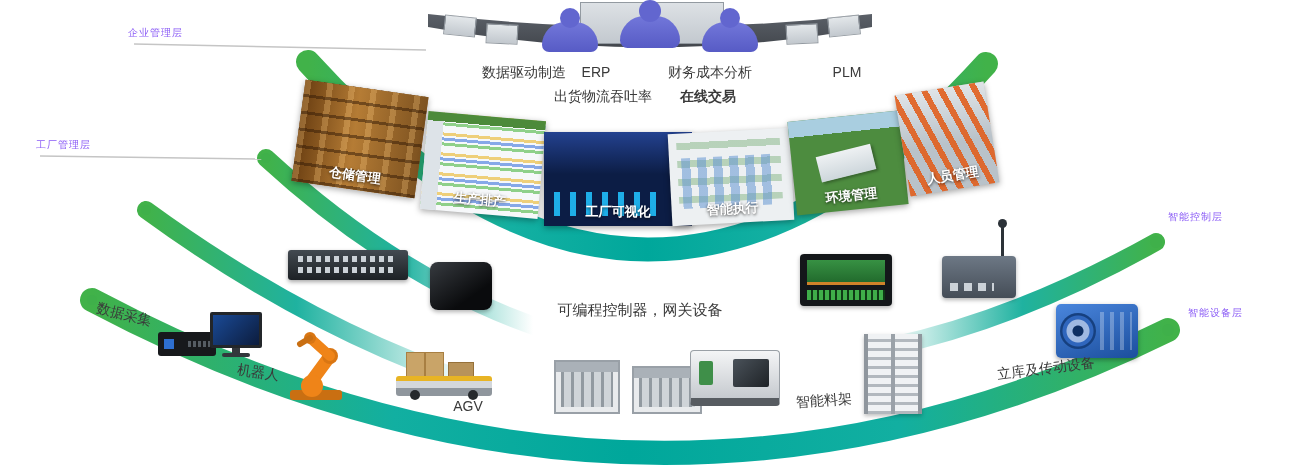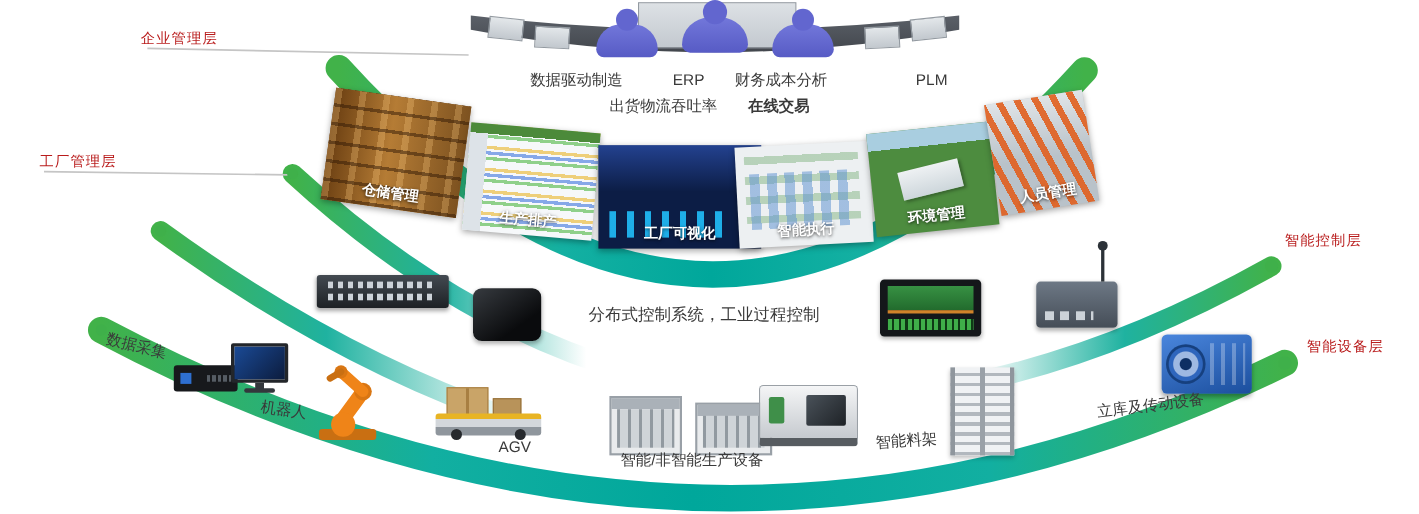--- a/index.html
+++ b/index.html
@@ -2,28 +2,28 @@
 <html><head>
 <meta charset="utf-8">
 <style>
   html,body{margin:0;padding:0;background:#fff;}
   #stage{position:relative;width:1290px;height:467px;overflow:hidden;background:#fff;
          font-family:"Liberation Sans","DejaVu Sans",sans-serif;}
   #arcs{position:absolute;left:0;top:0;z-index:1;}
 
   
   .lab{position:absolute;z-index:4;color:#3a3a3a;font-size:14px;white-space:nowrap;text-align:center;}
-  .layer-lab{font-size:13px;color:#b91c1c;letter-spacing:1px;}
+  .layer-lab{font-size:10px;color:#8b5cf6;letter-spacing:1px;}
   .l-ent{left:128px;top:26px;}
   .l-fac{left:36px;top:138px;}
   .l-ctrl{left:1168px;top:210px;}
   .l-equ{left:1188px;top:306px;}
 
   .e1{left:478px;top:64px;width:92px;}
-  .e2{left:602px;top:64px;width:48px;}
+  .e2{left:572px;top:64px;width:48px;}
   .e3{left:662px;top:64px;width:96px;}
   .e4{left:825px;top:64px;width:44px;}
   .e5{left:538px;top:88px;width:114px;text-align:right;}
   .e6{left:672px;top:88px;width:72px;font-weight:bold;}
 
   .ct{font-size:15px;color:#3a3a3a;}
   .ct1{left:500px;top:277px;width:280px;}
   .ct2{left:500px;top:301px;width:280px;}
 
   .l-daq{left:84px;top:306px;width:80px;transform:rotate(14deg);}
@@ -260,21 +260,21 @@
 
 
   <div class="dev d-switch">
     <div class="sw-body">
       <div class="sw-ports"></div>
     </div>
   </div>
   <div class="dev d-black">
     <div class="blackbox"></div>
   </div>
-  <div class="lab ct ct1">分布式控制系统，工业过程控制</div>
+  <div class="lab ct ct2">可编程控制器，网关设备</div>
   <div class="dev d-plc">
     <div class="plc"></div>
   </div>
   <div class="dev d-gw">
     <div class="gateway">
       <div class="gw-ports"></div>
     </div>
   </div>
 
   <div class="lab l-daq">数据采集</div>
@@ -305,21 +305,20 @@
       <div class="agv-wheel w2"></div>
     </div>
   </div>
   <div class="lab l-agv">AGV</div>
   <div class="dev d-mach">
     <div class="machines">
       <div class="unit unit1"></div>
       <div class="unit unit2"></div>
     </div>
   </div>
-  <div class="lab l-prod">智能/非智能生产设备</div>
   <div class="dev d-cnc">
     <div class="cnc"></div>
   </div>
   <div class="lab l-rack">智能料架</div>
   <div class="dev d-rack">
     <div class="rack"></div>
   </div>
   <div class="dev d-gear">
     <div class="gearbox"></div>
   </div>

